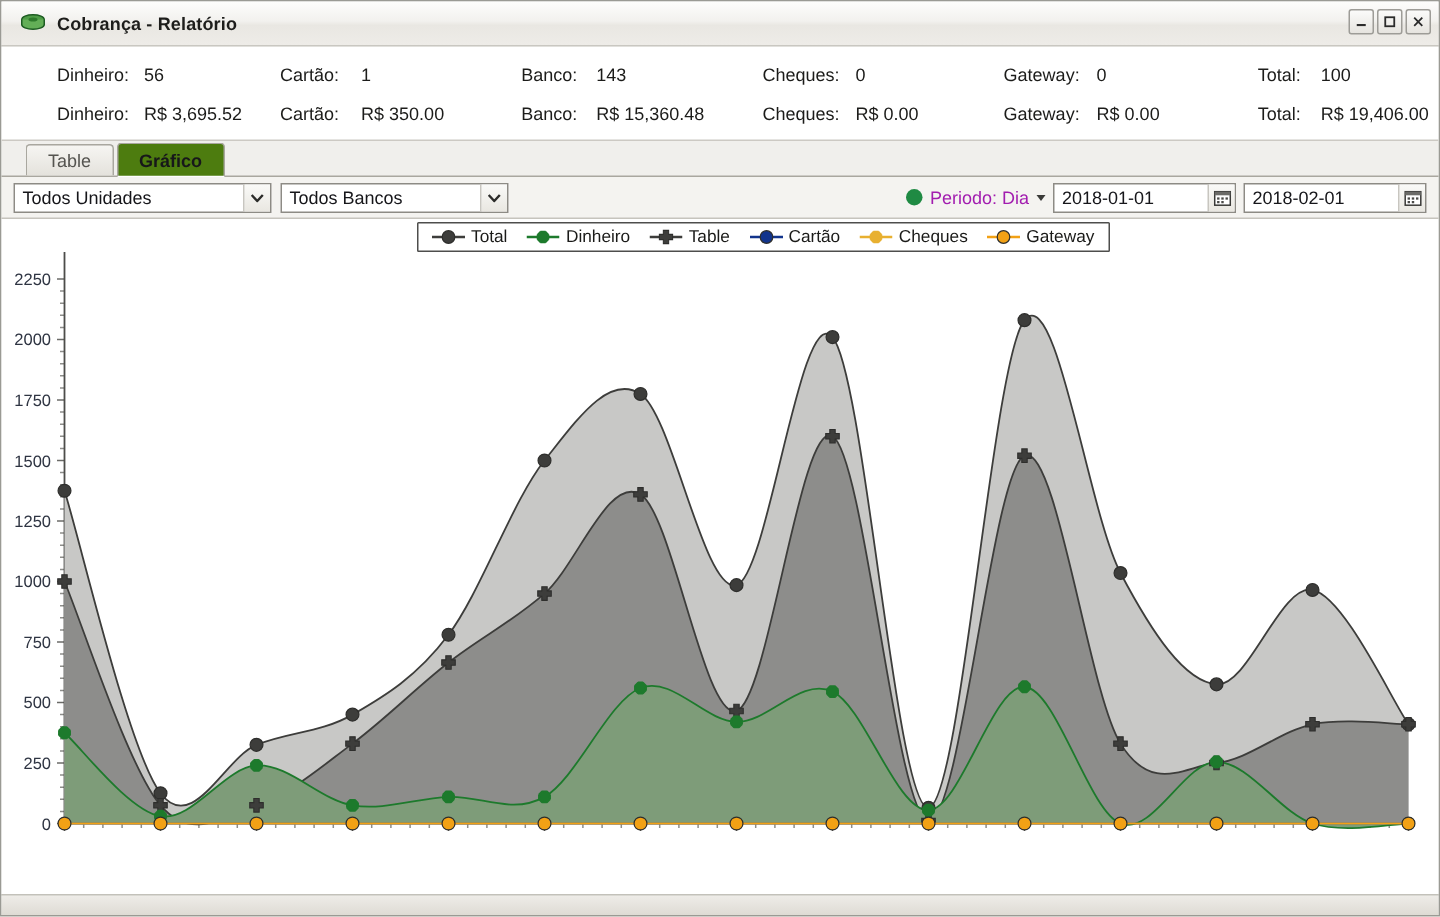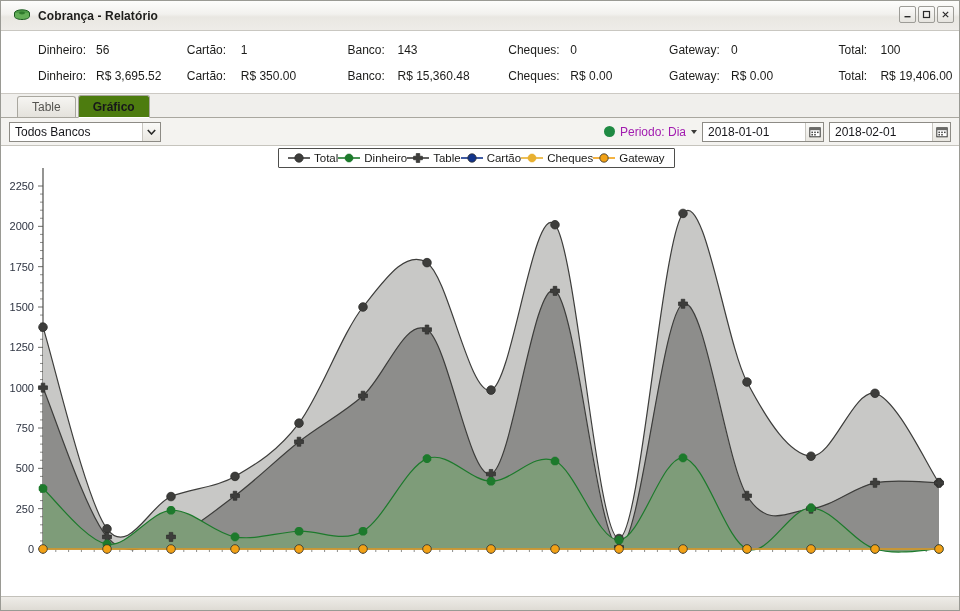--- a/index.html
+++ b/index.html
@@ -141,21 +141,21 @@
     background: linear-gradient(to bottom, #fafaf8, #e9e7e1);
     display: flex; align-items: center; justify-content: center;
   }
 
   
   .chart-area { flex: 1; background: #fff; position: relative; }
   .chart-svg { display: block; }
   .legend-box {
     position: absolute; left: 277px; top: 2px;
     border: 1px solid #4e4e4c; background: #fff;
-    padding: 3px 9px; display: flex; align-items: center; 
+    padding: 3px 9px; display: flex; align-items: center; gap: 13px;
     border-radius: 1px;
   }
   .legend-item { display: flex; align-items: center; gap: 4px; font-size: 11.5px; color: #1a1a18; }
   .statusbar { height: 14px; background: linear-gradient(to bottom,#eeecE8,#dedbd4); border-top: 1px solid #c3c1ba; }
 </style>
 </head>
 <body>
 
 <div id="app">
 
@@ -246,20 +246,28 @@
   <div class="tabstrip">
     <div class="tab">
       <span>Table</span>
     </div>
     <div class="tab active">
       <span>Gráfico</span>
     </div>
   </div>
 
   <div class="filterbar">
+    <div class="select sel-unid">
+      <span>Todos Unidades</span>
+      <span class="sel-arrow">
+        <svg width="9" height="6" viewBox="0 0 9 6">
+            <path d="M0.8 1 L4.5 5 L8.2 1" fill="none" stroke="#2c2c2a" stroke-width="1.6"></path>
+          </svg>
+      </span>
+    </div>
     <div class="select sel-banco">
       <span>Todos Bancos</span>
       <span class="sel-arrow">
         <svg width="9" height="6" viewBox="0 0 9 6">
             <path d="M0.8 1 L4.5 5 L8.2 1" fill="none" stroke="#2c2c2a" stroke-width="1.6"></path>
           </svg>
       </span>
     </div>
 
     <div class="right-filters">

